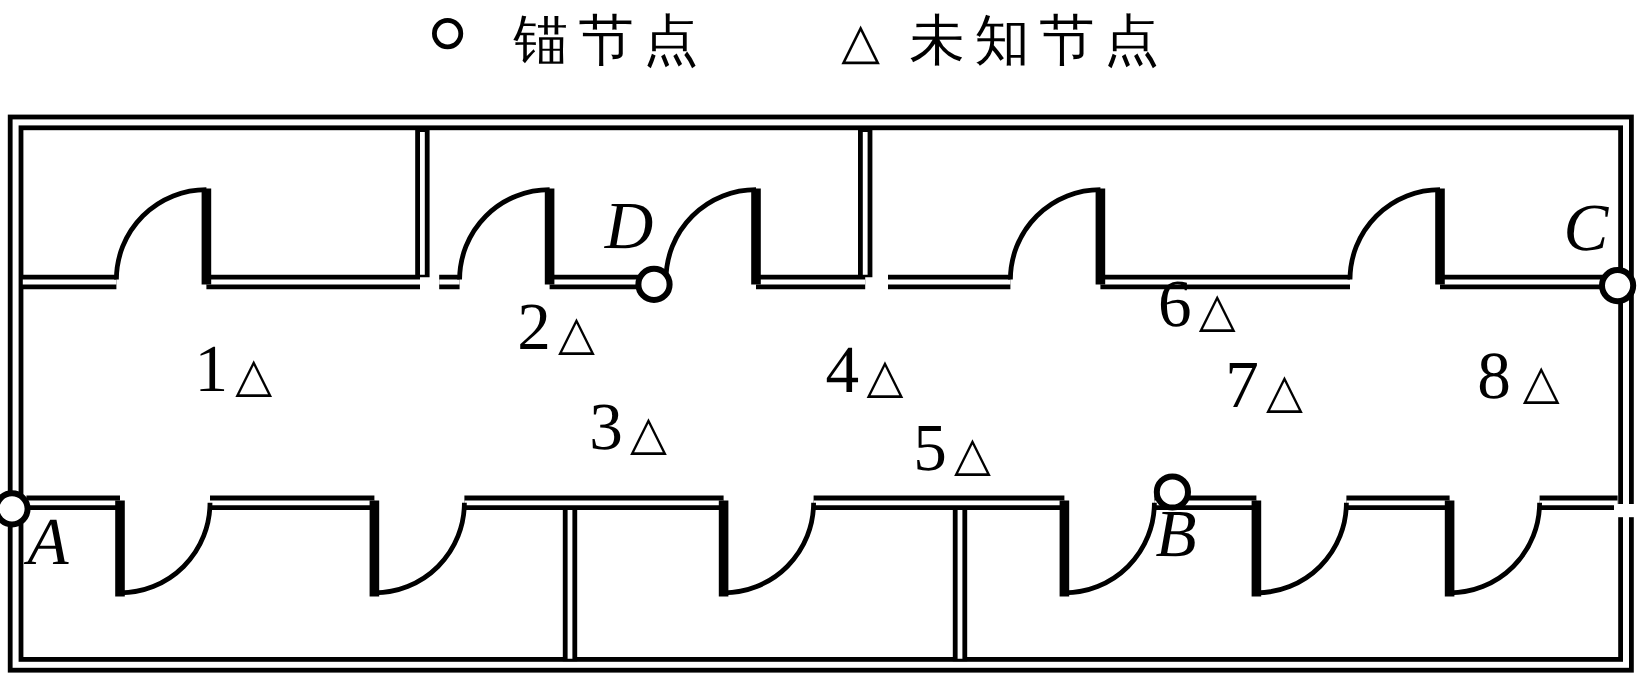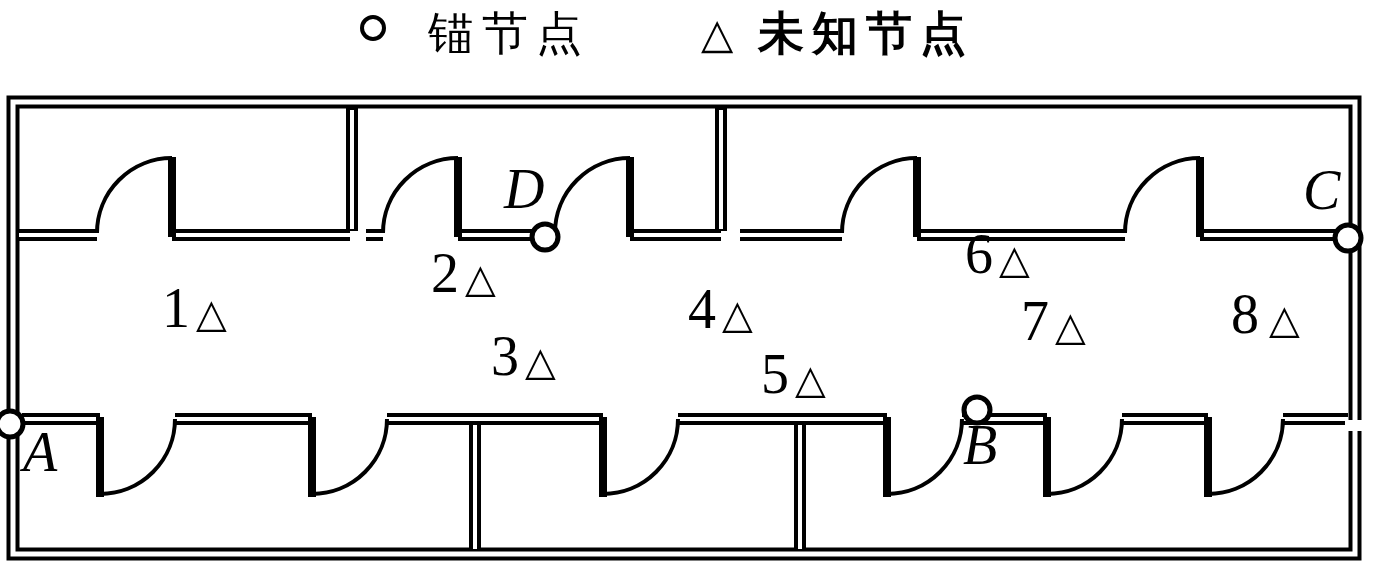--- a/index.html
+++ b/index.html
@@ -46,21 +46,21 @@
 </style>
 </head>
 <body>
 
 <div id="stage">
 
   <div>
     <span class="legend-circle"></span>
     <span class="legend-text" style="left:428px;">锚节点</span>
     <span class="legend-tri">△</span>
-    <span class="legend-text" style="left:758px;font-weight:bold;">未知节点</span>
+    <span class="legend-text" style="left:758px;">未知节点</span>
   </div>
 
   <svg id="plan-svg" width="1373" height="572" viewBox="0 0 1373 572">
 
     <rect x="13" y="102" width="1342" height="452" fill="none" stroke="#000" stroke-width="13"></rect>
     <rect x="13" y="102" width="1342" height="452" fill="none" stroke="#fff" stroke-width="5"></rect>
 
     <path d="M19 235 H97 M172 235 H350 M366 235 H383 M458 235 H534 M630 235 H721 M740 235 H842
              M917 235 H1125 M1200 235 H1340
              M22 419 H100 M175 419 H312 M387 419 H603 M678 419 H887 M962 419 H1047

